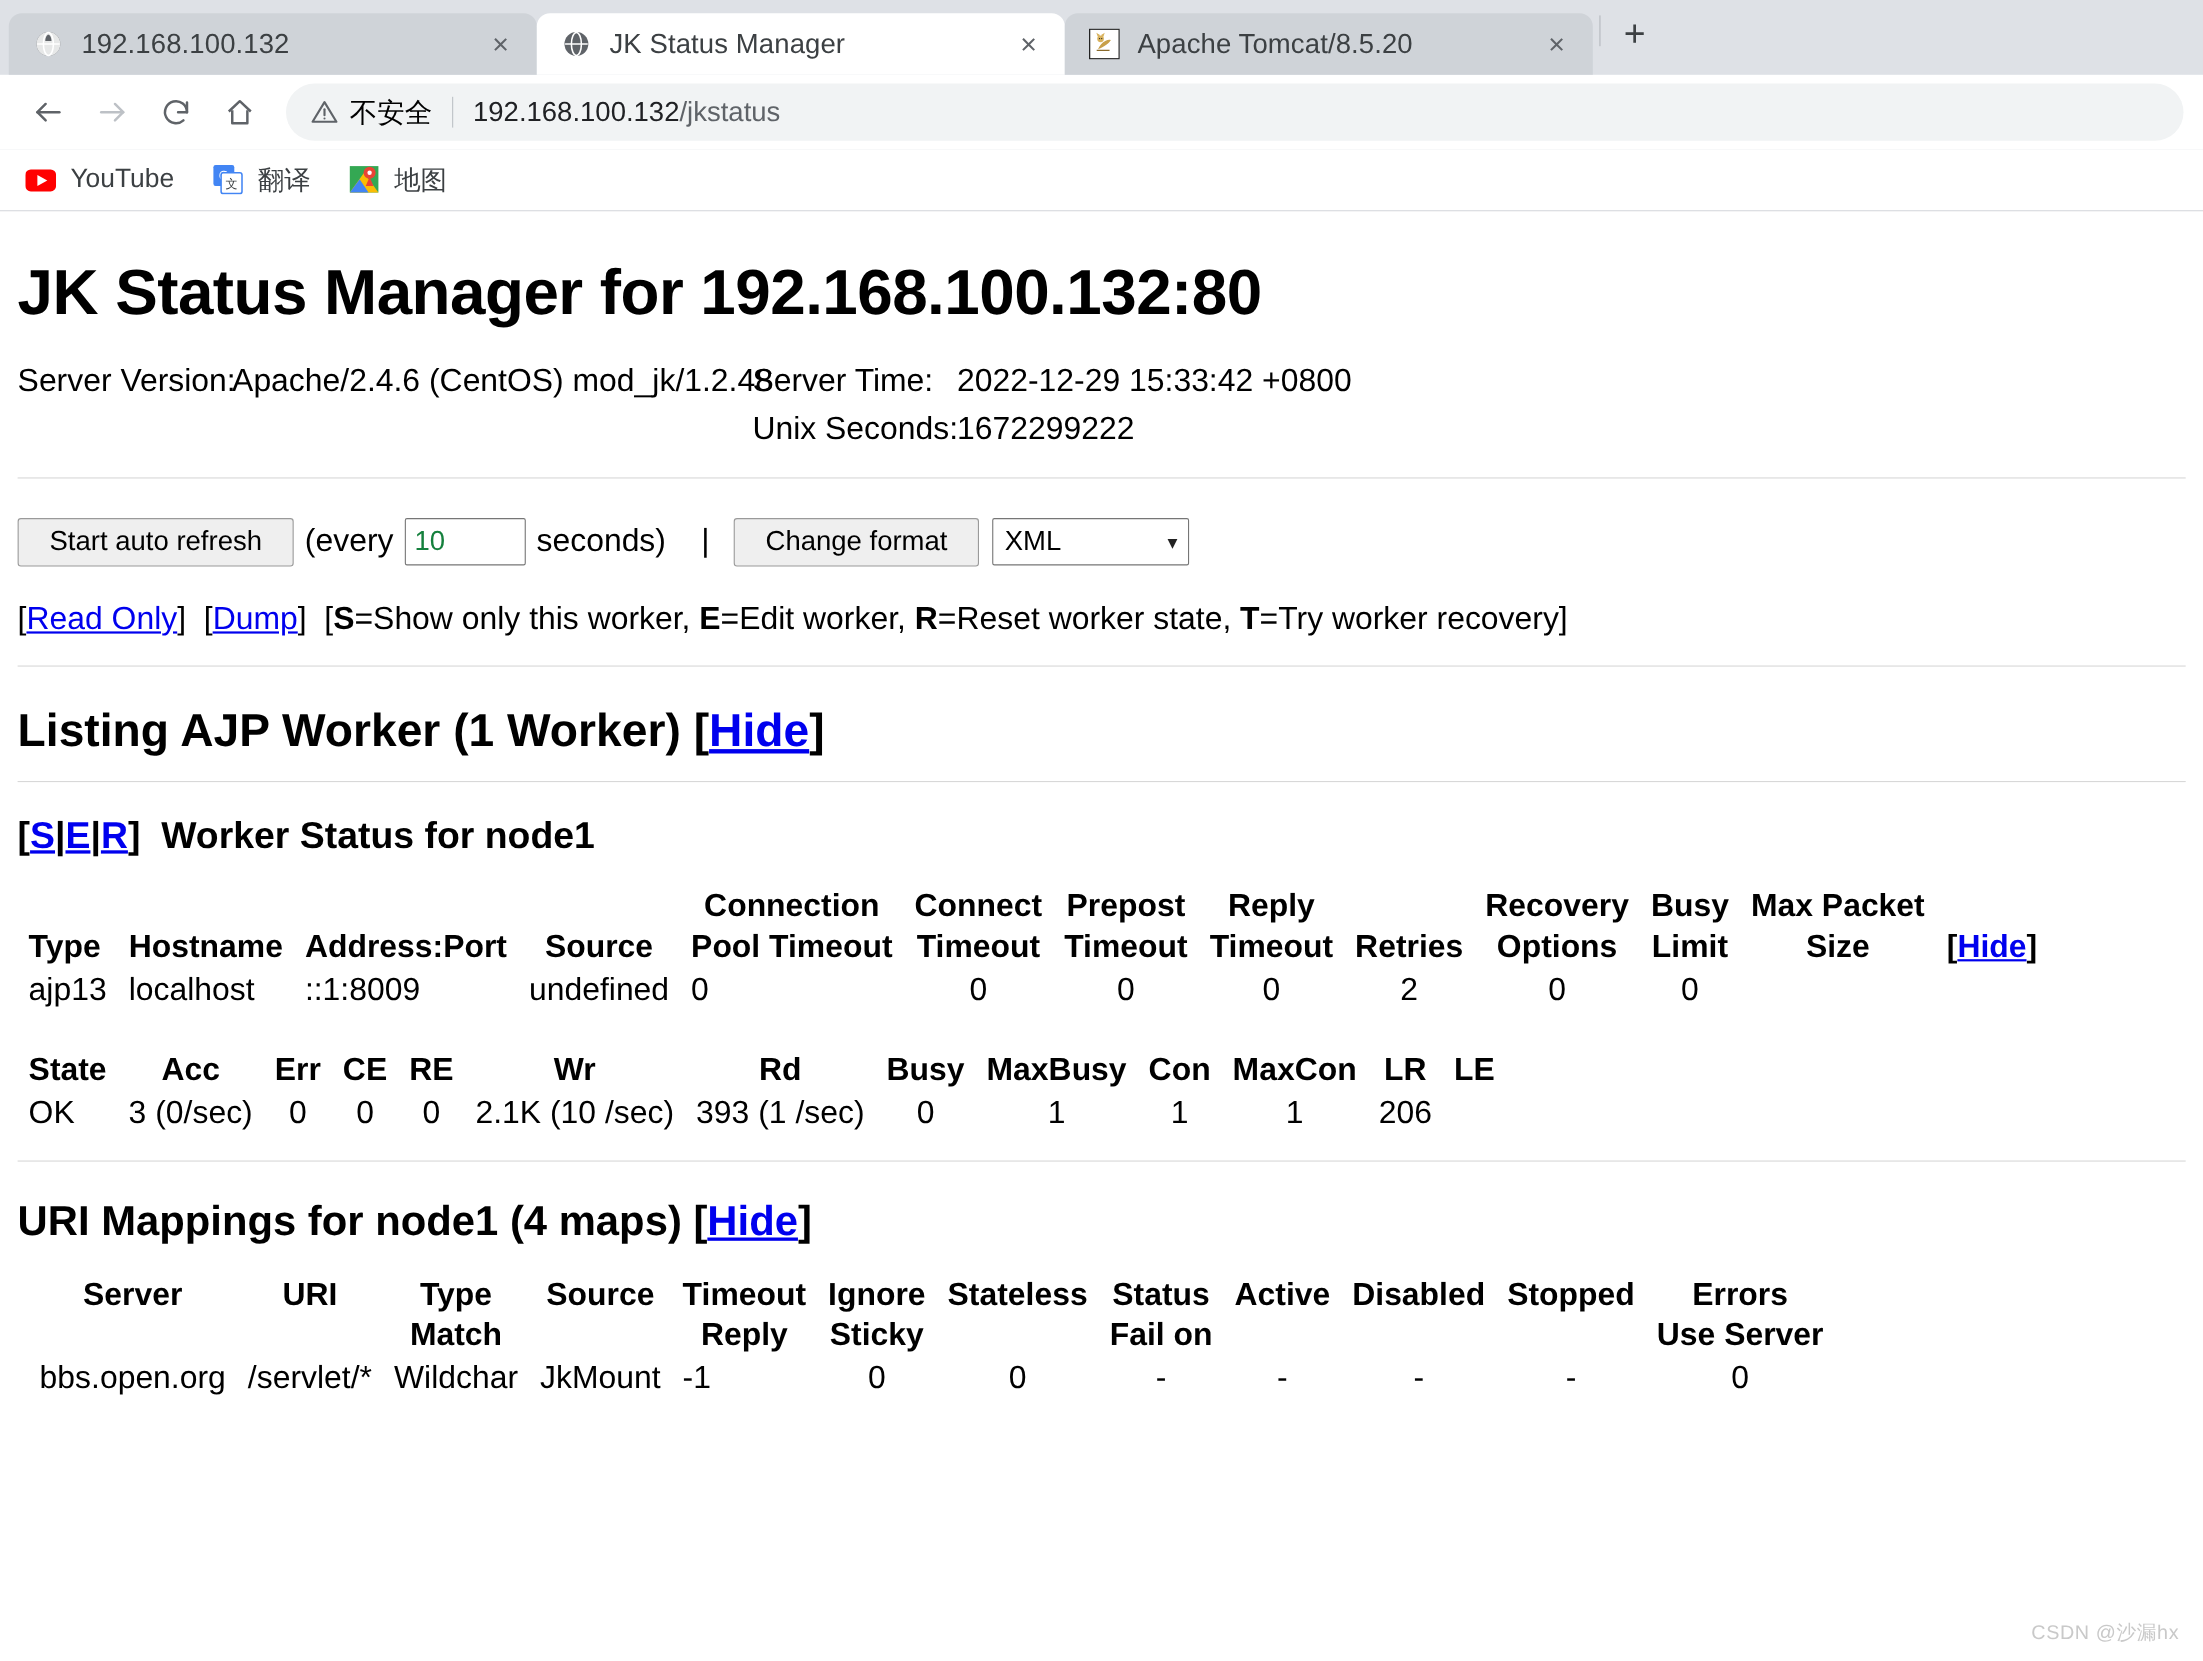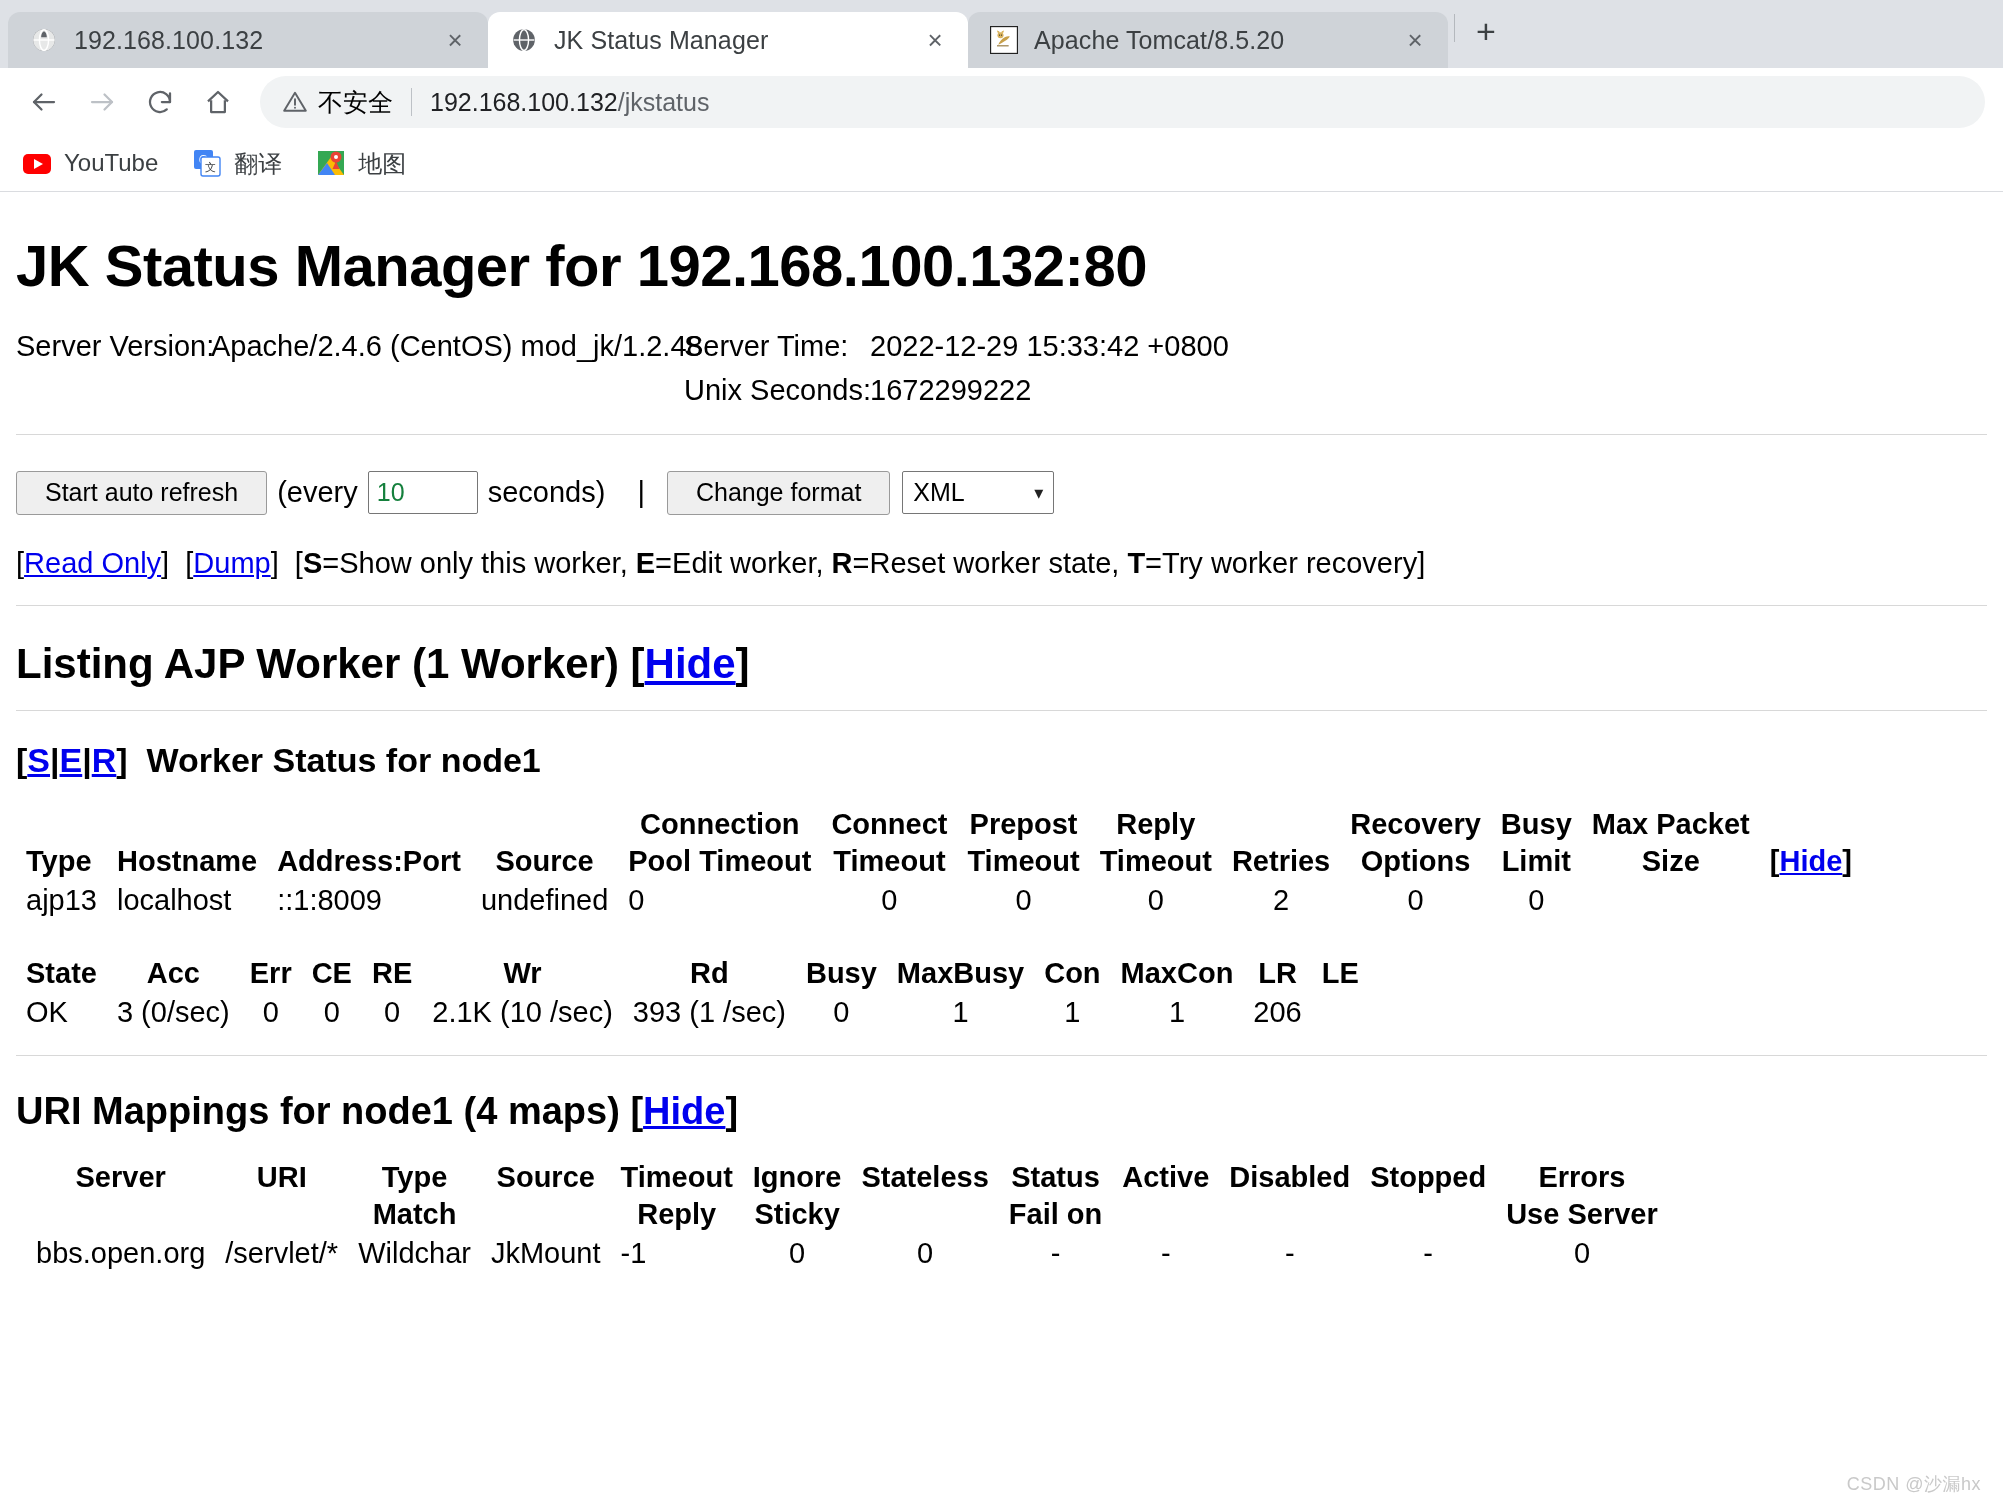--- a/index.html
+++ b/index.html
@@ -94,21 +94,21 @@
   }
   .txtinput {
     font-family:"Liberation Sans", sans-serif;
     font-size:25px; width:110px; padding:6px 8px;
     border:1px solid #767676; border-radius:2px; background:#fff; color:#15803d;
   }
   .ctl-text { margin:0 10px; white-space:nowrap; }
   .pipe { margin:0 22px; color:#000; }
   .selwrap {
     display:inline-flex; align-items:center; justify-content:space-between;
-    font-size:25px; width:152px; padding:6px 10px;
+    font-size:25px; width:179px; padding:6px 10px;
     border:1px solid #767676; border-radius:2px; background:#fff; margin-left:12px;
   }
   .selwrap .caret { font-size:18px; color:#222; }
 
   .linkline { margin-top:28px; font-size:29px; line-height:1.4; }
   a.jk { color:#0000ee; text-decoration:underline; }
 
   h2.section {
     font-size:42px; font-weight:bold; margin:34px 0 0 0;
   }

